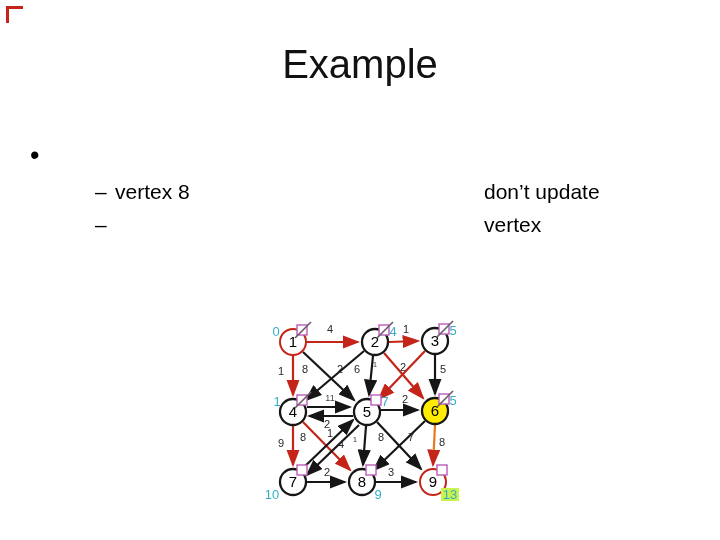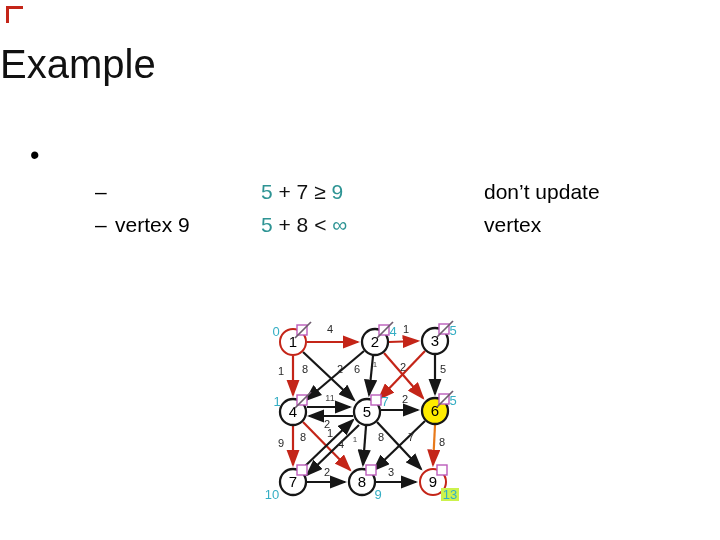--- a/index.html
+++ b/index.html
@@ -1,20 +1,20 @@
 <!DOCTYPE html>
 <html><head>
 <meta charset="utf-8">
 <style>
   html,body{margin:0;padding:0;background:#888;}
   .slide{position:relative;width:720px;height:540px;background:#ffffff;overflow:hidden;
          font-family:"Liberation Sans","DejaVu Sans",sans-serif;color:#000;}
   .corner{position:absolute;left:6px;top:6px;width:14px;height:14px;
           border-left:3px solid #c42518;border-top:3px solid #c42518;}
-  .title{position:absolute;left:0;top:44px;width:720px;text-align:left;
+  .title{position:absolute;left:0;top:44px;width:720px;text-align:center;
          font-size:40px;line-height:1.0;color:#111;}
   .bullet-row{position:absolute;left:0;top:140px;width:720px;height:32px;font-size:27px;}
   .bullet-dot{position:absolute;left:30px;top:0;}
   .bullet-text{position:absolute;left:48px;top:0;}
   .subrow{position:absolute;left:0;width:720px;height:26px;font-size:21px;}
   .row1{top:180px;}
   .row2{top:213px;}
   .dash{position:absolute;left:95px;}
   .sublabel{position:absolute;left:115px;}
   .formula{position:absolute;left:261px;white-space:pre;}
@@ -30,28 +30,26 @@
 <div class="slide">
   <div class="corner"></div>
   <div class="title">Example</div>
 
   <div class="bullet-row">
     <span class="bullet-dot">•</span>
   </div>
 
   <div class="subrow row1">
     <span class="dash">–</span>
-    <span class="formula"><span class="teal">5</span><span class="blk"> + 7 ≥ </span><span class="teal">9</span></span>
+    <span class="sublabel">vertex 8</span>
     <span class="note">don’t update</span>
   </div>
 
   <div class="subrow row2">
     <span class="dash">–</span>
-    <span class="sublabel">vertex 9</span>
-    <span class="formula"><span class="teal">5</span><span class="blk"> + 8 &lt; </span><span class="teal">∞</span></span>
     <span class="note">vertex</span>
   </div>
 
   <svg id="graph" viewBox="0 0 720 540">
       <defs>
         <marker id="mk-black" viewBox="0 0 8 6" refX="7" refY="3" markerWidth="8" markerHeight="6" orient="auto">
           <path d="M0,0 L8,3 L0,6 Z" fill="#161616"></path>
         </marker>
         <marker id="mk-red" viewBox="0 0 8 6" refX="7" refY="3" markerWidth="8" markerHeight="6" orient="auto">
           <path d="M0,0 L8,3 L0,6 Z" fill="#c42518"></path>

